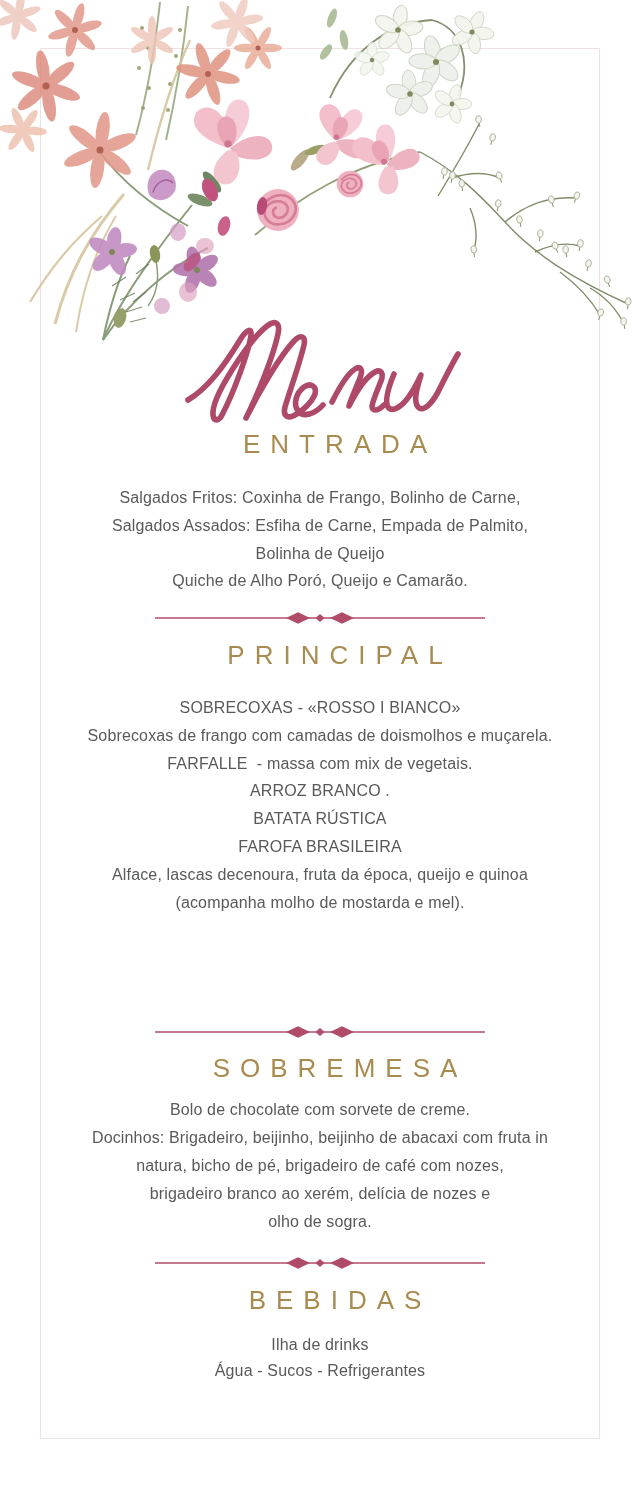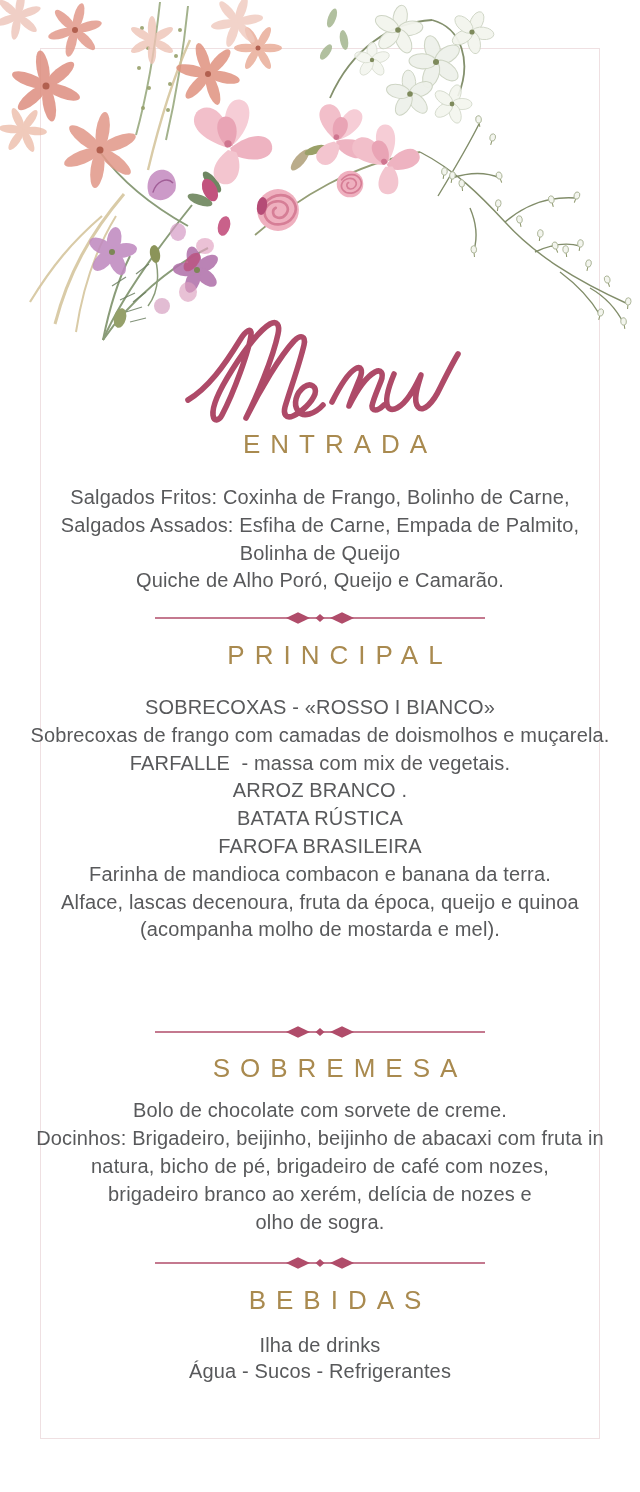--- a/index.html
+++ b/index.html
@@ -18,21 +18,21 @@
     color:#a98a4f;font-size:26px;line-height:27px;letter-spacing:10px;text-indent:10px;
     font-weight:400;
     padding-left:15px;
   }
   .h-entrada{top:431px;}
   .h-principal{top:642px;}
   .h-sobremesa{top:1055px;}
   .h-bebidas{top:1287px;}
   .lines{
     position:absolute;left:0;width:640px;text-align:center;z-index:3;
-    color:#58595b;font-size:20px;letter-spacing:.15px;
+    color:#58595b;font-size:16px;letter-spacing:.15px;
   }
   .menu-line{white-space:pre-wrap;}
   .l-entrada{top:484px;line-height:27.8px;}
   .l-principal{top:694px;line-height:27.8px;}
   .l-sobremesa{top:1096px;line-height:28px;}
   .l-bebidas{top:1332px;line-height:26px;}
   .divider{position:absolute;left:155px;width:330px;height:16px;z-index:3;}
   .d1{top:610px;}
   .d2{top:1024px;}
   .d3{top:1255px;}
@@ -254,21 +254,20 @@
       <div class="menu-line">Bolinha de Queijo</div>
       <div class="menu-line">Quiche de Alho Poró, Queijo e Camarão.</div>
     </div>
   <div class="lines l-principal">
       <div class="menu-line">SOBRECOXAS - «ROSSO I BIANCO»</div>
       <div class="menu-line">Sobrecoxas de frango com camadas de doismolhos e muçarela.</div>
       <div class="menu-line">FARFALLE  - massa com mix de vegetais.</div>
       <div class="menu-line">ARROZ BRANCO .</div>
       <div class="menu-line">BATATA RÚSTICA</div>
       <div class="menu-line">FAROFA BRASILEIRA</div>
-      <div class="menu-line">Farinha de mandioca combacon e banana da terra.</div>
       <div class="menu-line">Alface, lascas decenoura, fruta da época, queijo e quinoa</div>
       <div class="menu-line">(acompanha molho de mostarda e mel).</div>
     </div>
   <div class="lines l-sobremesa">
       <div class="menu-line">Bolo de chocolate com sorvete de creme.</div>
       <div class="menu-line">Docinhos: Brigadeiro, beijinho, beijinho de abacaxi com fruta in</div>
       <div class="menu-line">natura, bicho de pé, brigadeiro de café com nozes,</div>
       <div class="menu-line">brigadeiro branco ao xerém, delícia de nozes e</div>
       <div class="menu-line">olho de sogra.</div>
     </div>

